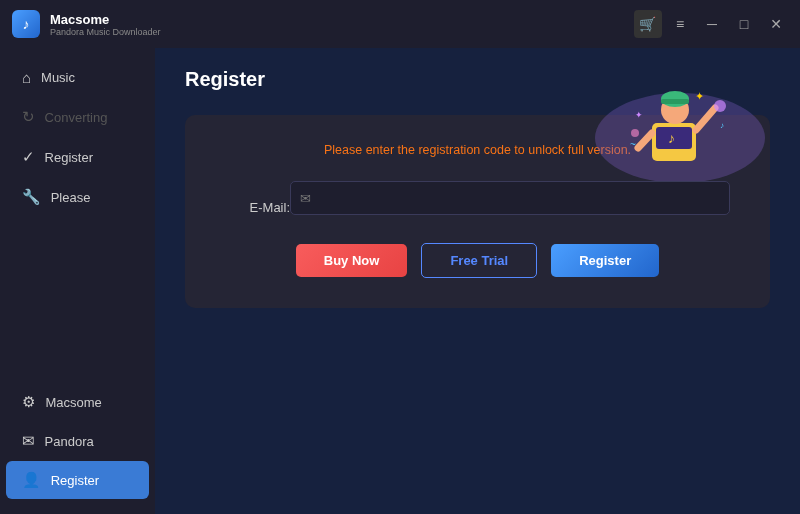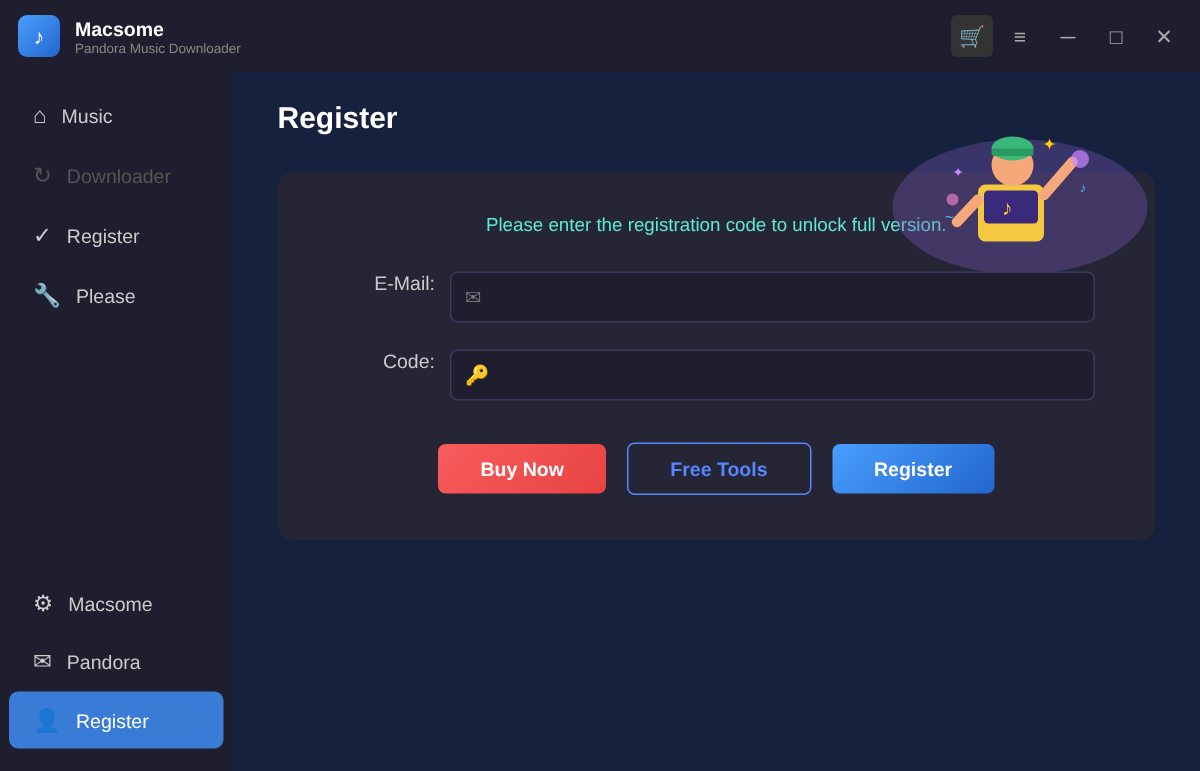--- a/index.html
+++ b/index.html
@@ -153,30 +153,29 @@
 
     
     .register-card {
       background: #252535;
       border-radius: 10px;
       padding: 28px 40px 30px;
       margin-top: 10px;
       width: 100%;
     }
     .card-subtitle {
-      color: #5eead4;
+      color: #f97316;
       font-size: 12.5px;
       text-align: center;
       margin-bottom: 24px;
     }
     .form-row {
       display: flex;
-      align-items: flex-start;
+      align-items: flex-end;
       margin-bottom: 18px;
-      gap: 10px;
     }
     .form-label {
       color: #ccc;
       font-size: 13px;
       width: 65px;
       text-align: right;
       flex-shrink: 0;
     }
     .input-wrapper {
       flex: 1;
@@ -265,21 +264,21 @@
 
 <div class="main-layout">
 
   <div class="sidebar">
     <div class="sidebar-item">
       <span class="sidebar-icon">⌂</span>
       <span>Music</span>
     </div>
     <div class="sidebar-item disabled">
       <span class="sidebar-icon">↻</span>
-      <span>Downloader</span>
+      <span>Converting</span>
     </div>
     <div class="sidebar-item">
       <span class="sidebar-icon">✓</span>
       <span>Register</span>
     </div>
     <div class="sidebar-item">
       <span class="sidebar-icon">🔧</span>
       <span>Please</span>
     </div>
     <div class="sidebar-spacer"></div>
@@ -338,30 +337,23 @@
         <p class="card-subtitle">Please enter the registration code to unlock full version.</p>
 
         <div class="form-row">
           <label class="form-label">E-Mail:</label>
           <div class="input-wrapper">
             <span class="input-icon">✉</span>
             <input type="text" class="form-input-field" style="">
           </div>
         </div>
 
-        <div class="form-row">
-          <label class="form-label">Code:</label>
-          <div class="input-wrapper">
-            <span class="input-icon">🔑</span>
-            <input type="text" class="form-input-field" style="">
-          </div>
-        </div>
 
         <div class="btn-row">
           <button class="btn btn-buy">Buy Now</button>
-          <button class="btn btn-trial">Free Tools</button>
+          <button class="btn btn-trial">Free Trial</button>
           <button class="btn btn-register">Register</button>
         </div>
       </div>
     </div>
 
   </div>
 </div>
 
 </body></html>

